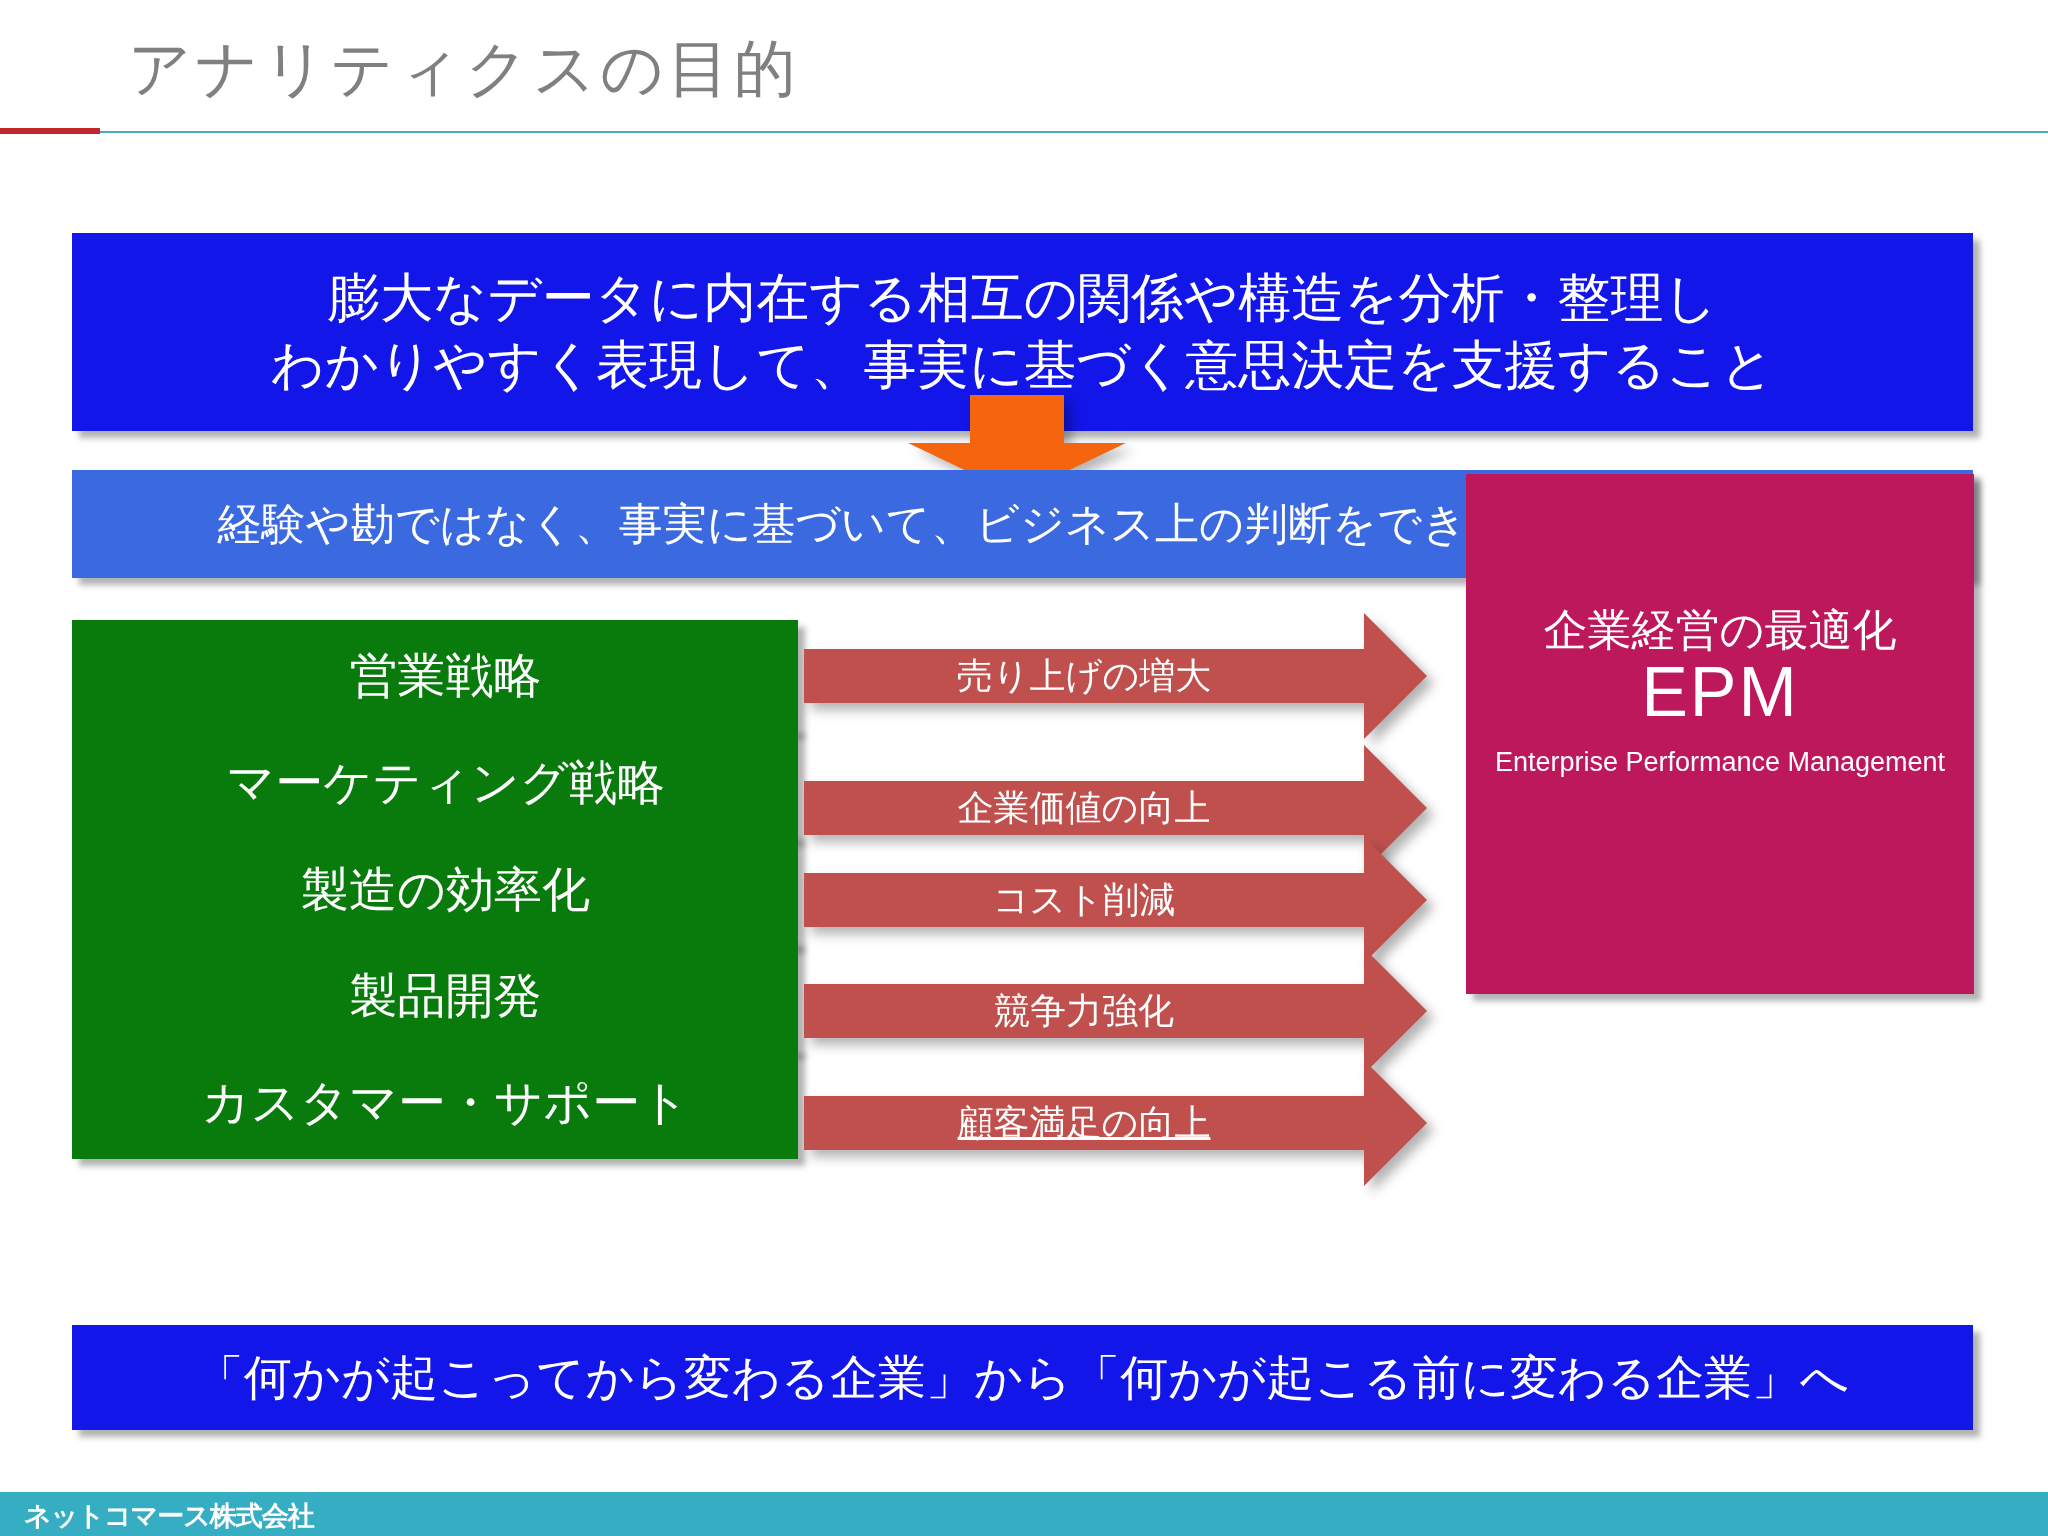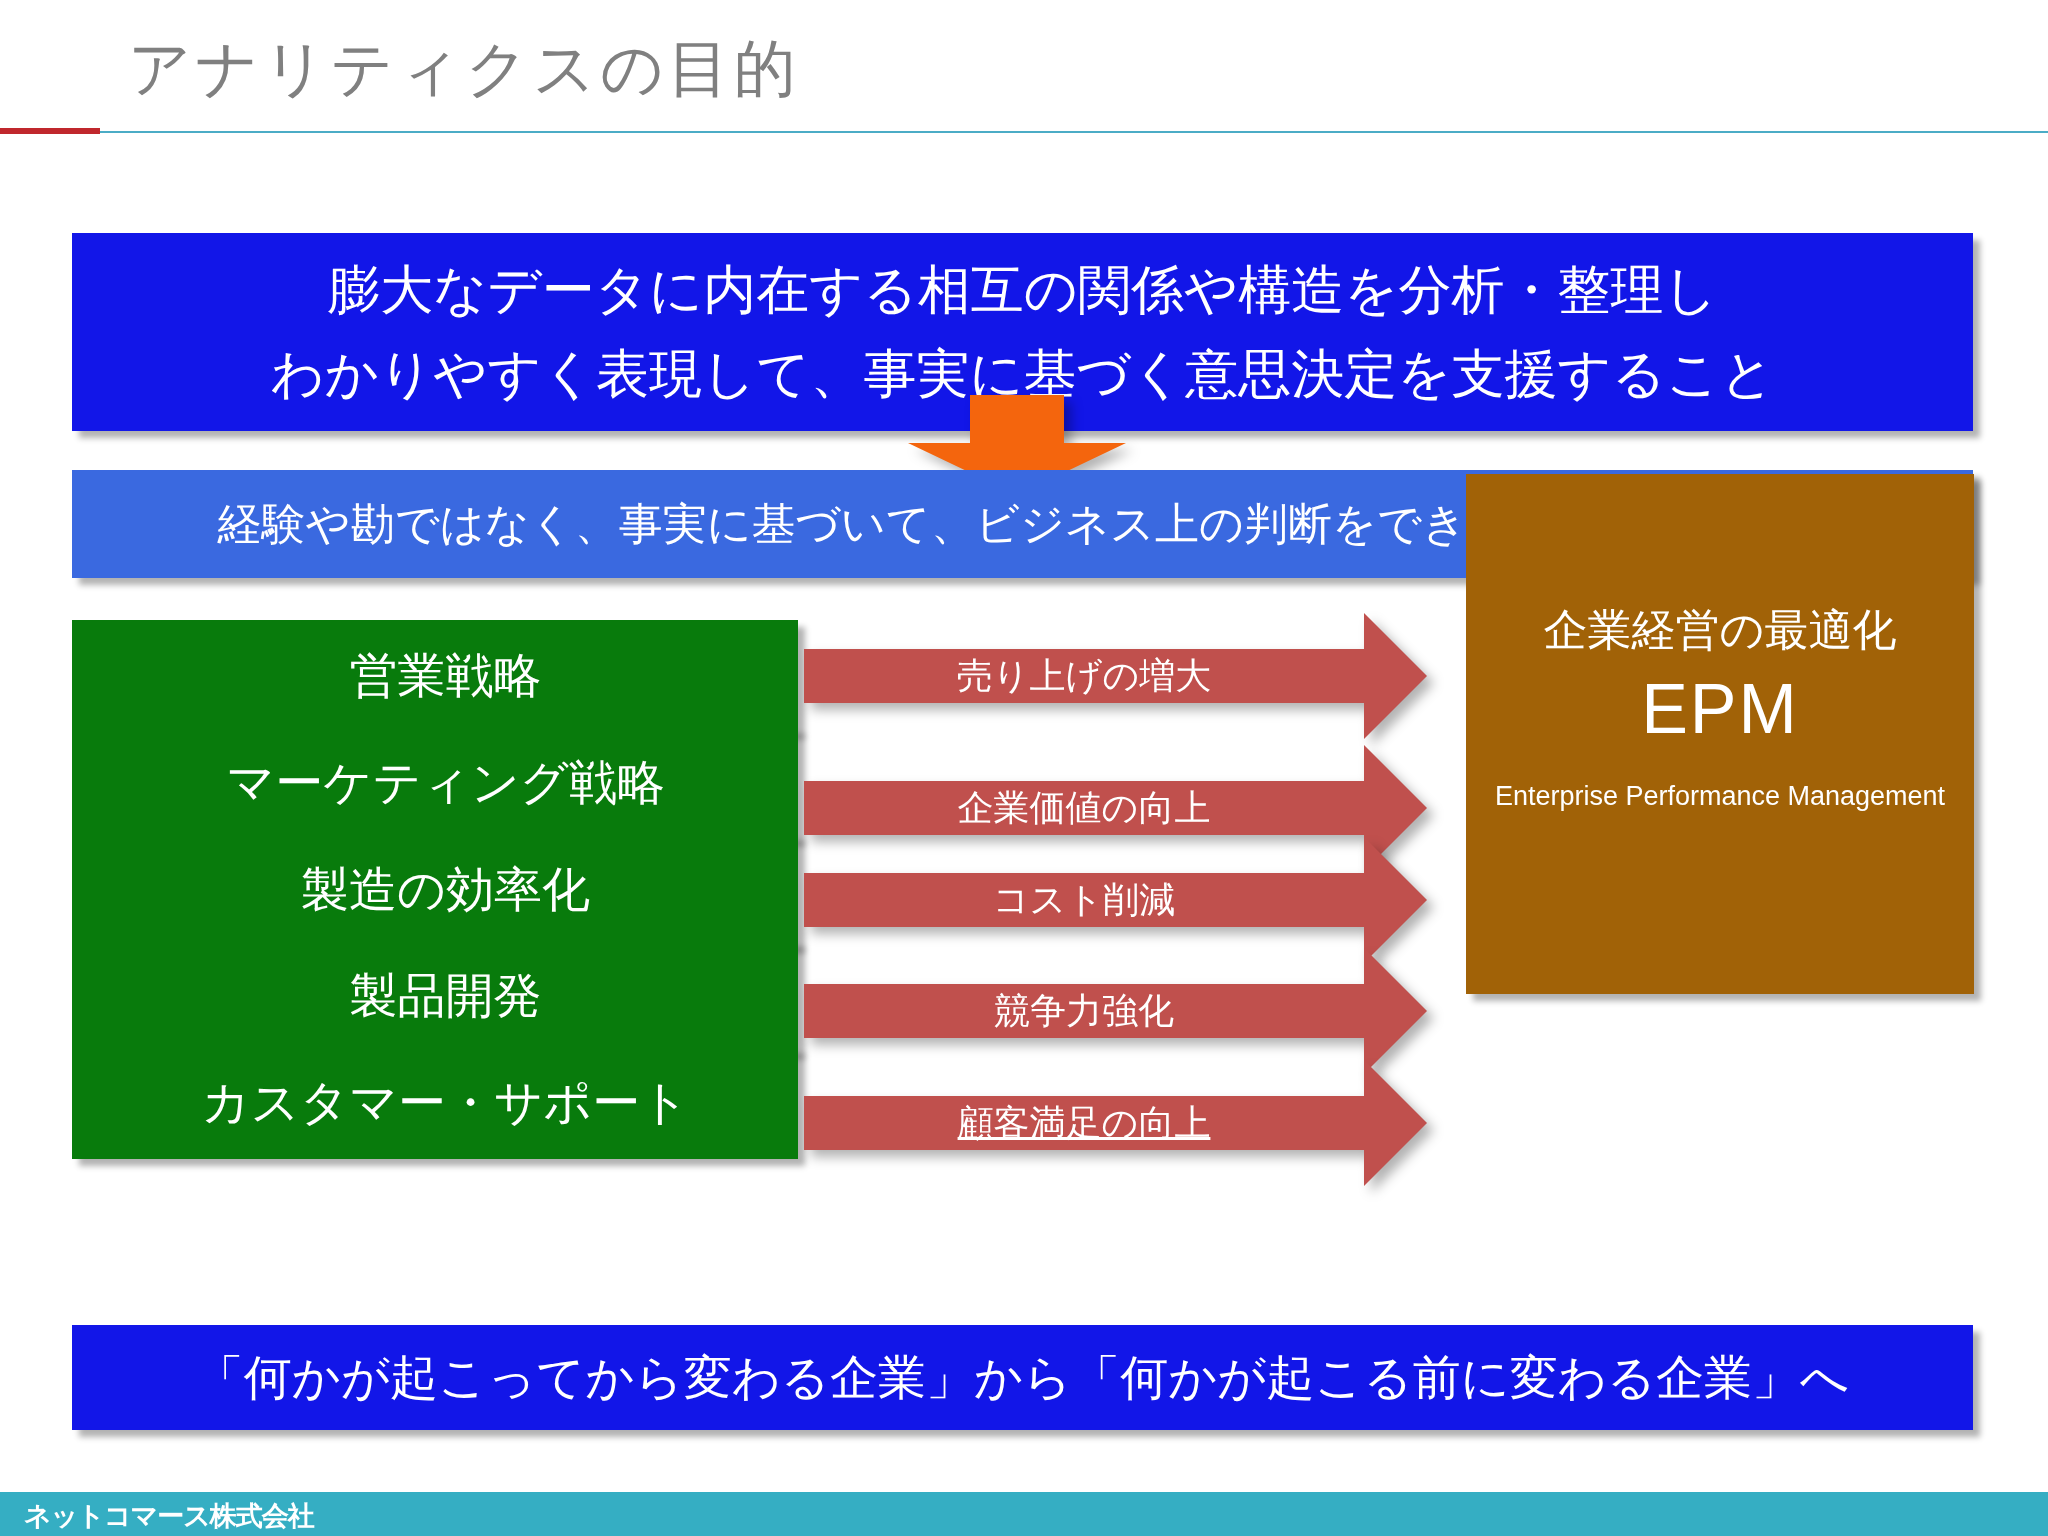--- a/index.html
+++ b/index.html
@@ -43,21 +43,20 @@
     width: 100px;
     height: 6px;
     background: #c0272d;
   }
 
   
   .shp {
     position: absolute;
     box-sizing: border-box;
     box-shadow: 7px 7px 6px rgba(0,0,0,0.30);
-    gap: 17px;
   }
 
   
   #statement-box {
     left: 72px;
     top: 233px;
     width: 1901px;
     height: 198px;
     background: #1216e8;
     display: flex;
@@ -142,21 +141,21 @@
   .ba-2 { top: 837px; }
   .ba-3 { top: 948px; }
   .ba-4 { top: 1060px; text-decoration: underline; }
 
   
   #epm-box {
     left: 1466px;
     top: 474px;
     width: 508px;
     height: 520px;
-    background: #a16207;
+    background: #be185d;
     display: flex;
     flex-direction: column;
     align-items: center;
     justify-content: flex-start;
     color: #ffffff;
     padding-top: 0;
   }
   #epm-box.real {
     height: 520px;
   }

